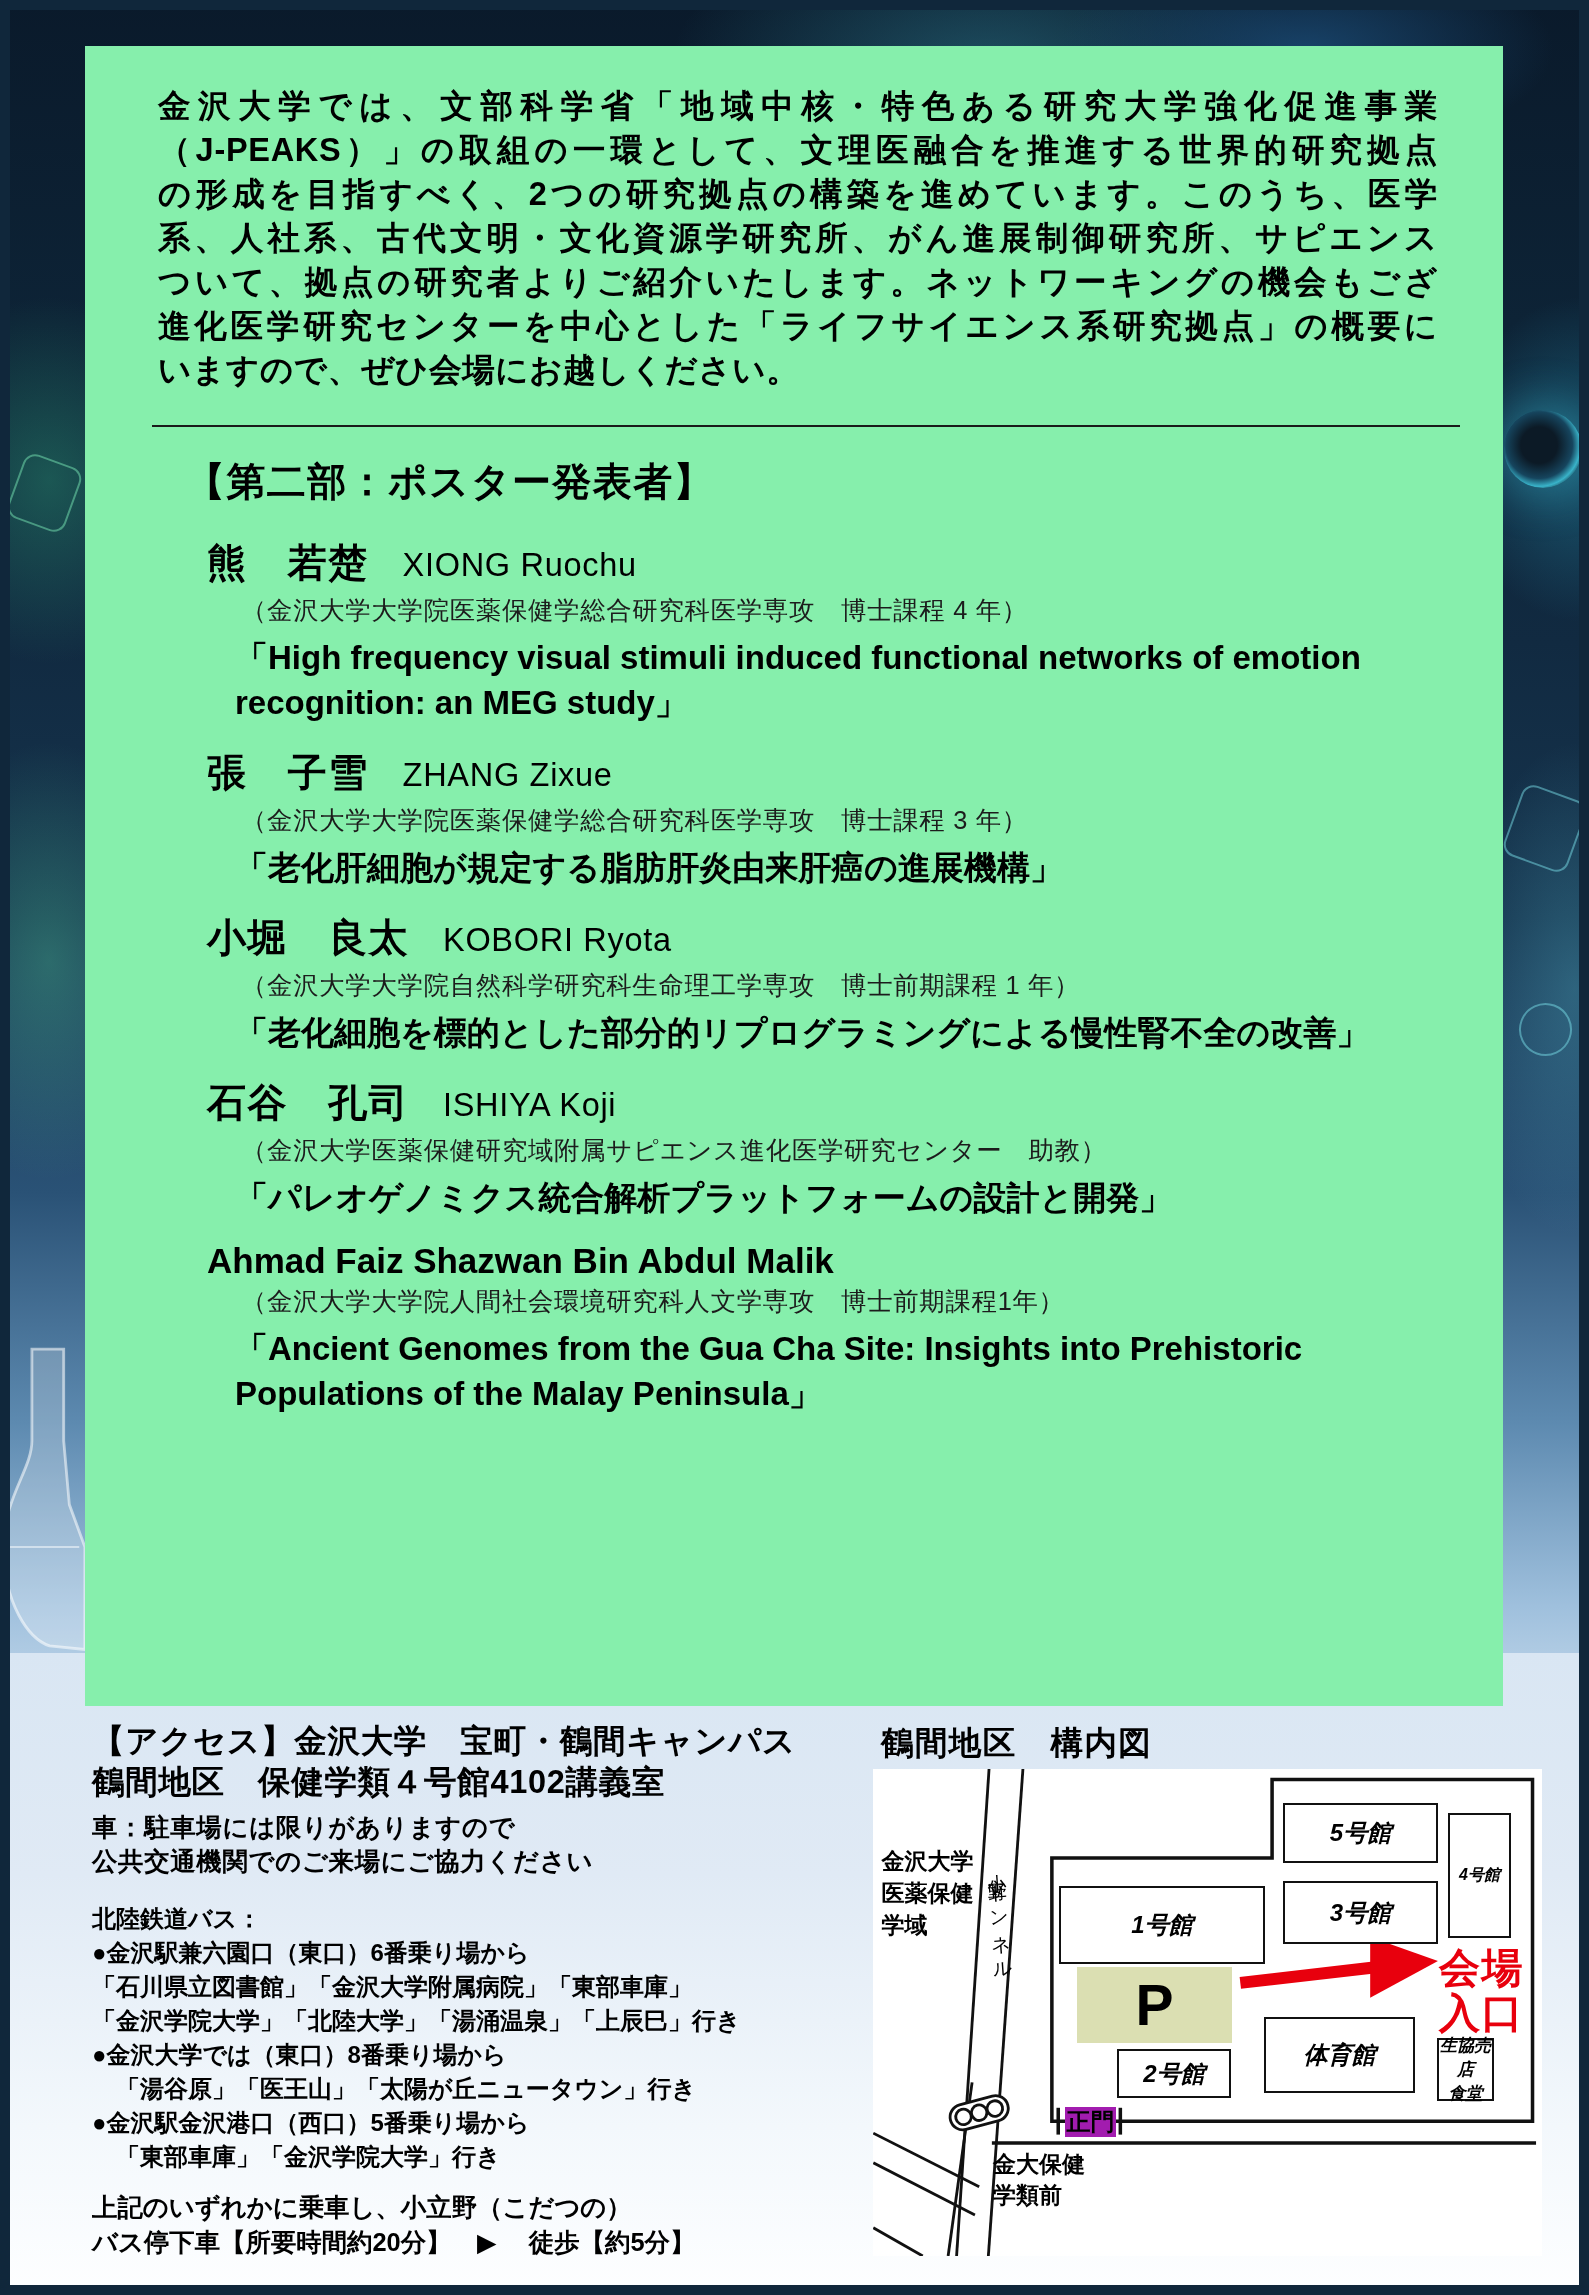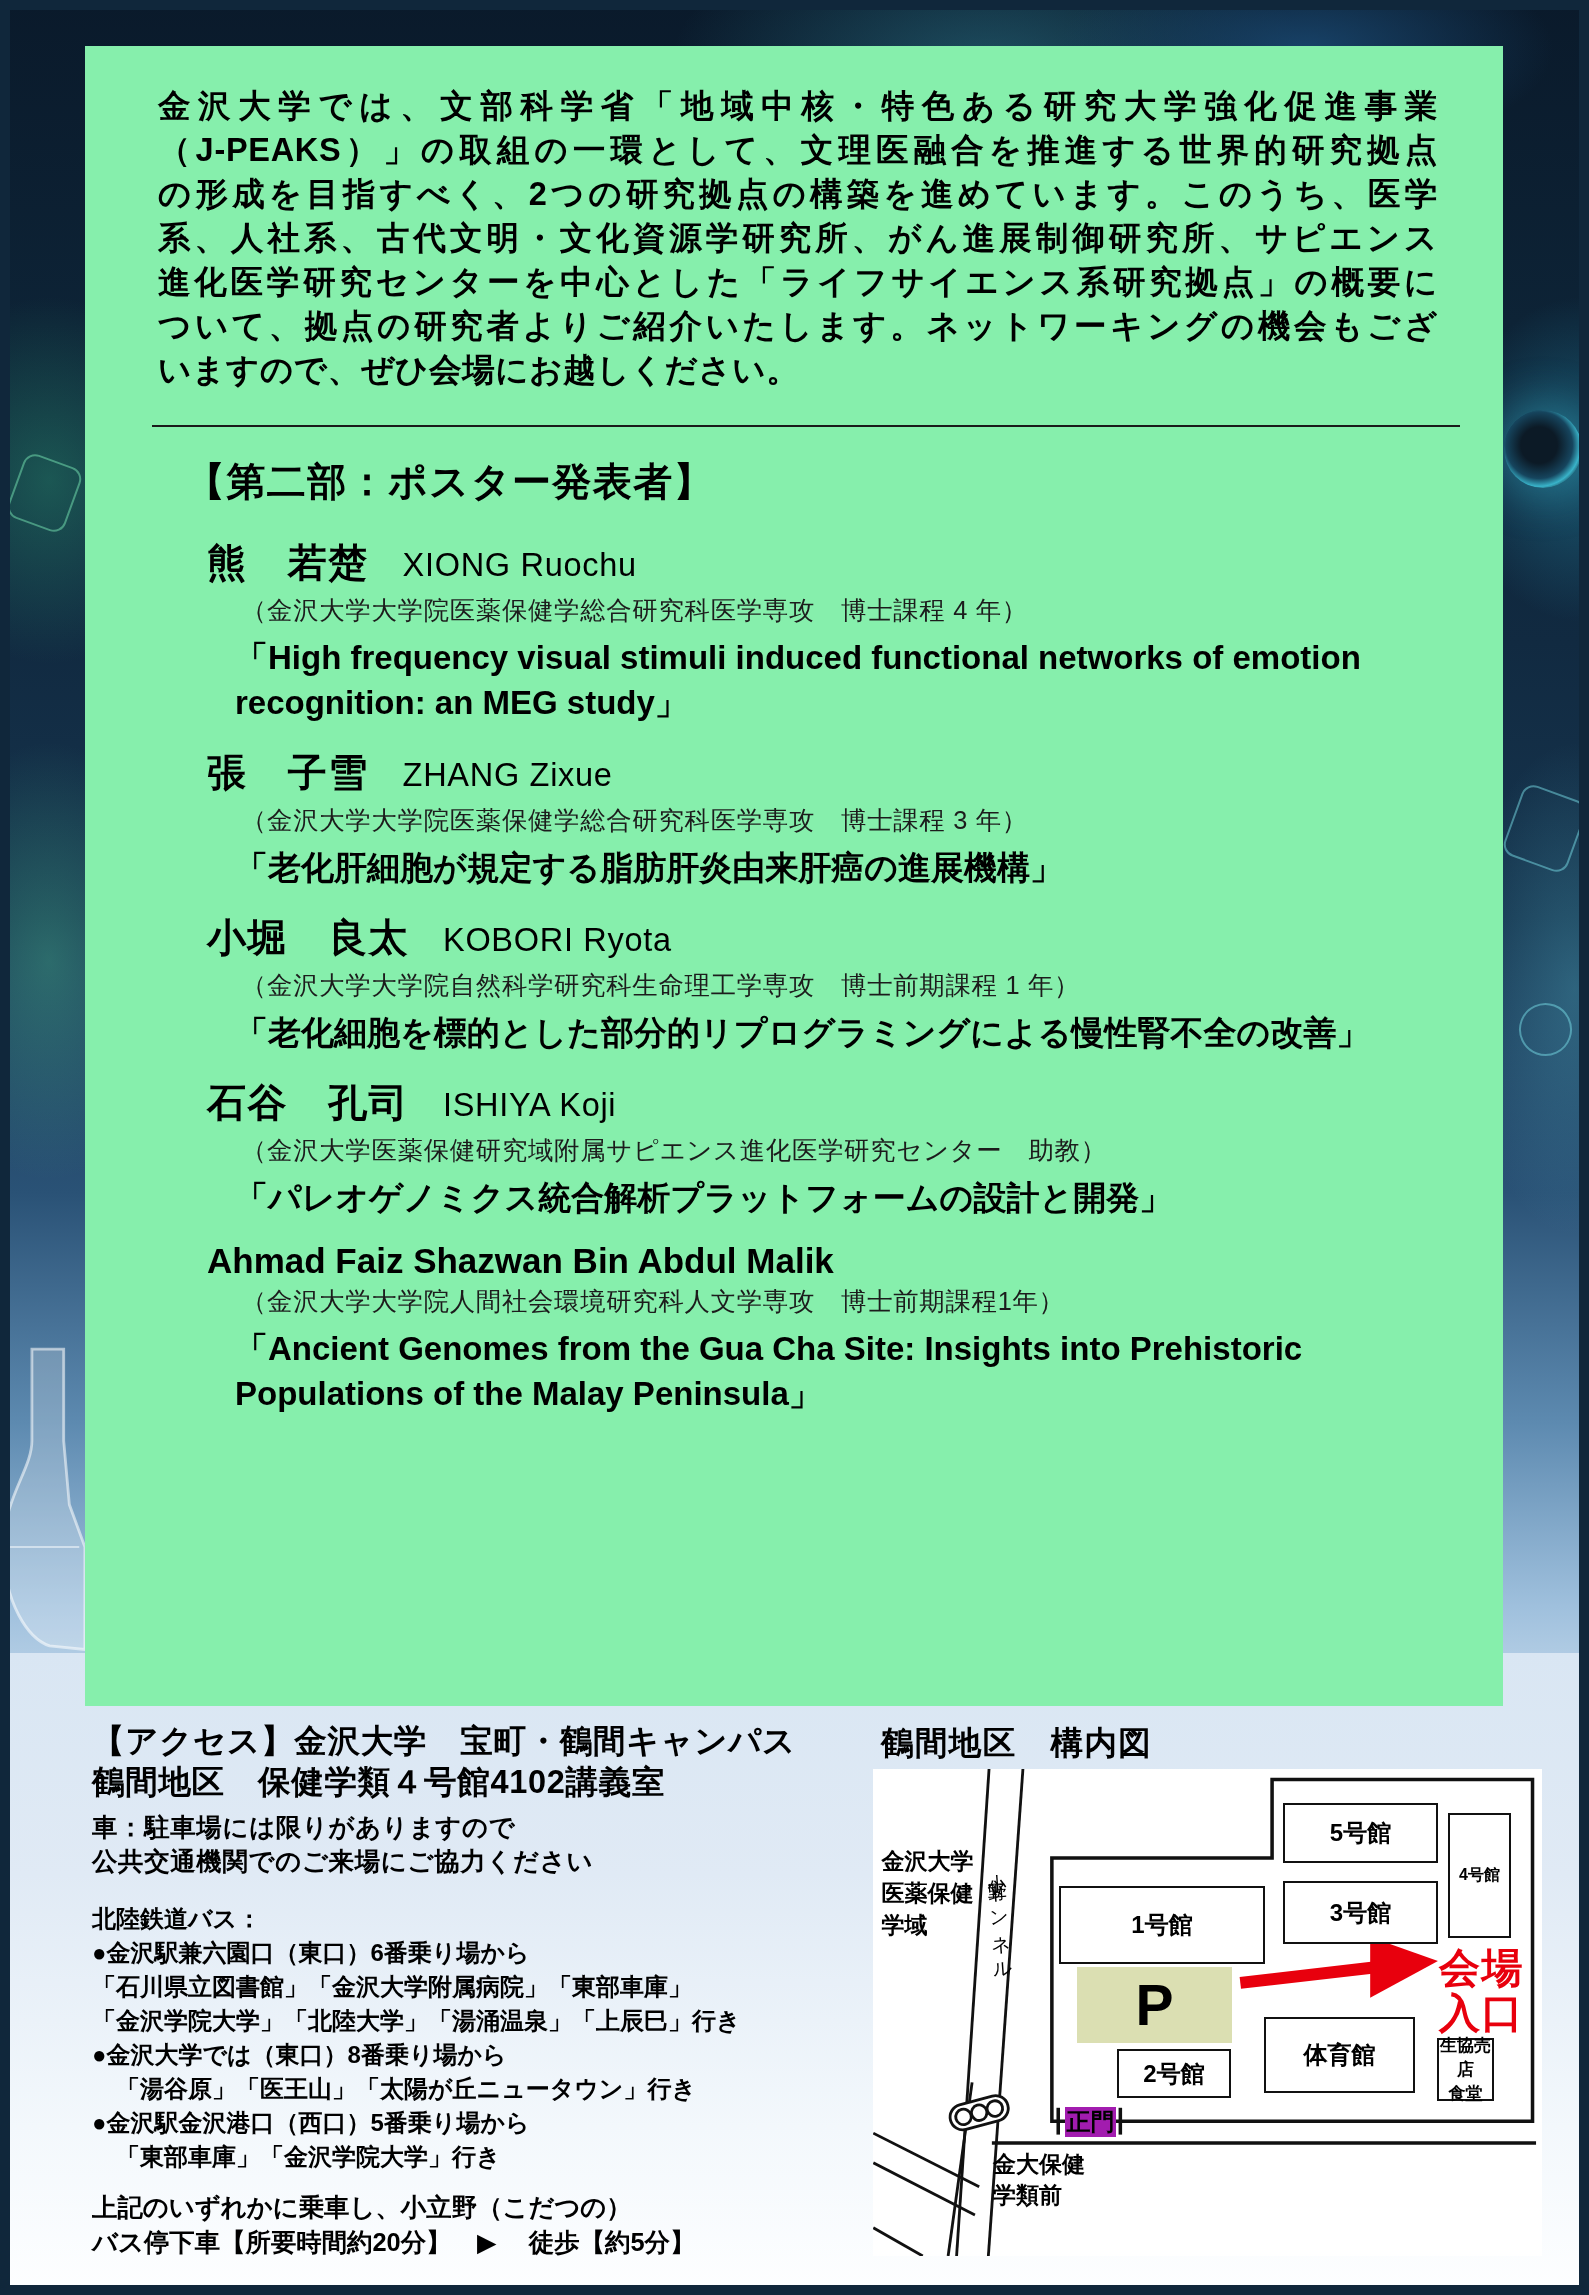--- a/index.html
+++ b/index.html
@@ -62,21 +62,21 @@
   .access-note{font-size:25.4px;font-weight:700;line-height:34px;letter-spacing:0.7px;}
   .access-note.first{margin-top:7px;}
   .bus{margin-top:24px;font-size:24px;font-weight:700;line-height:34px;letter-spacing:0;}
   .access-foot{margin-top:15.5px;font-size:25.4px;font-weight:700;line-height:35px;}
 
   
   .map-title{position:absolute;left:881px;top:1722px;font-size:32.5px;font-weight:700;z-index:4;color:#000;letter-spacing:1.4px;}
   .map{position:absolute;left:873px;top:1769px;width:669px;height:487px;background:#ffffff;z-index:4;}
   .map svg{position:absolute;left:0;top:0;}
   .building{position:absolute;box-sizing:border-box;border:2.8px solid #111;background:#fff;
-    display:flex;align-items:center;justify-content:center;font-weight:700;font-size:24px;color:#000;text-align:center;}
+    display:flex;align-items:center;justify-content:center;font-weight:700;font-size:24px;color:#000;text-align:center;font-style:italic;}
   .b5{left:410px;top:34px;width:155px;height:60px;}
   .b4{left:575px;top:44px;width:63px;height:125px;font-size:16px;}
   .b3{left:410px;top:112px;width:155px;height:63px;}
   .b1{left:186px;top:117px;width:206px;height:78px;}
   .b2{left:244px;top:280px;width:114px;height:49px;}
   .gym{left:391px;top:248px;width:151px;height:76px;}
   .coop{left:564px;top:269px;width:57px;height:63px;font-size:17px;line-height:24px;white-space:pre-line;}
   .plot{position:absolute;left:204px;top:198px;width:155px;height:76px;background:#dbdfb2;
     display:flex;align-items:center;justify-content:center;font-size:57px;font-weight:700;color:#000;}
   .campus-label{position:absolute;left:8.5px;top:76px;font-size:23px;font-weight:700;line-height:32px;white-space:pre-line;color:#000;}
@@ -104,22 +104,22 @@
   <path d="M45 20 L45 150 C45 190 5 230 5 300 C5 380 40 430 70 440 L120 445 L120 300 L98 240 L90 150 L90 20 Z" fill="rgba(255,255,255,0.22)" stroke="rgba(255,255,255,0.55)" stroke-width="4"></path>
   <path d="M12 300 L112 300" stroke="rgba(255,255,255,0.5)" stroke-width="3"></path>
 </svg>
 
 <div class="card">
   <div class="intro">
     <div class="intro-line">金沢大学では、文部科学省「地域中核・特色ある研究大学強化促進事業</div>
     <div class="intro-line">（J-PEAKS）」の取組の一環として、文理医融合を推進する世界的研究拠点</div>
     <div class="intro-line">の形成を目指すべく、2つの研究拠点の構築を進めています。このうち、医学</div>
     <div class="intro-line">系、人社系、古代文明・文化資源学研究所、がん進展制御研究所、サピエンス</div>
+    <div class="intro-line">ついて、拠点の研究者よりご紹介いたします。ネットワーキングの機会もござ</div>
     <div class="intro-line">進化医学研究センターを中心とした「ライフサイエンス系研究拠点」の概要に</div>
-    <div class="intro-line">ついて、拠点の研究者よりご紹介いたします。ネットワーキングの機会もござ</div>
     <div class="intro-line last">いますので、ぜひ会場にお越しください。</div>
   </div>
 
   <div class="divider"></div>
 
   <div class="section-heading">【第二部：ポスター発表者】</div>
 
   <div class="entries">
 
     <div class="entry">

